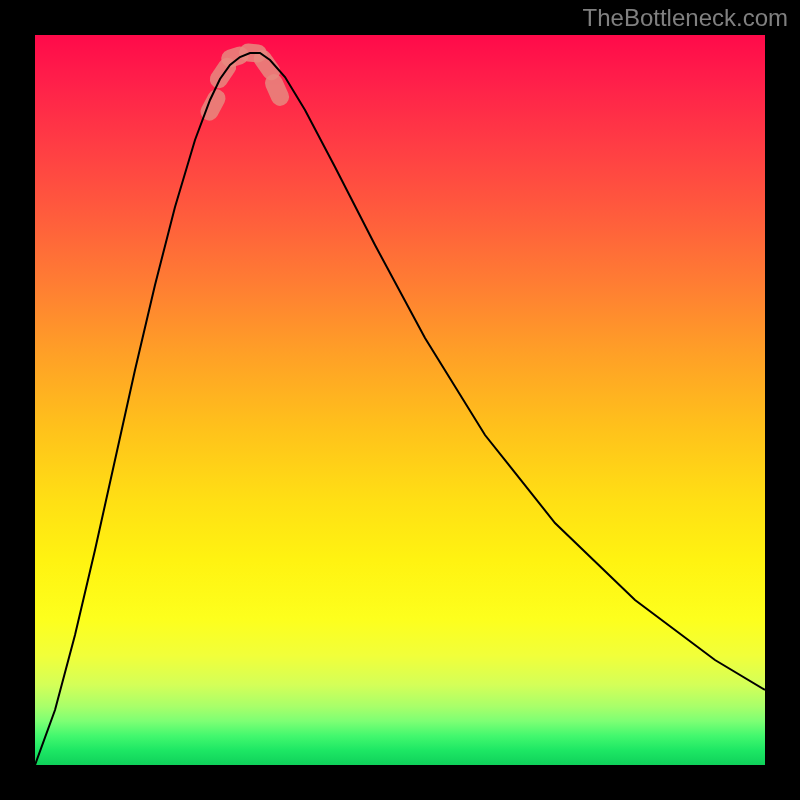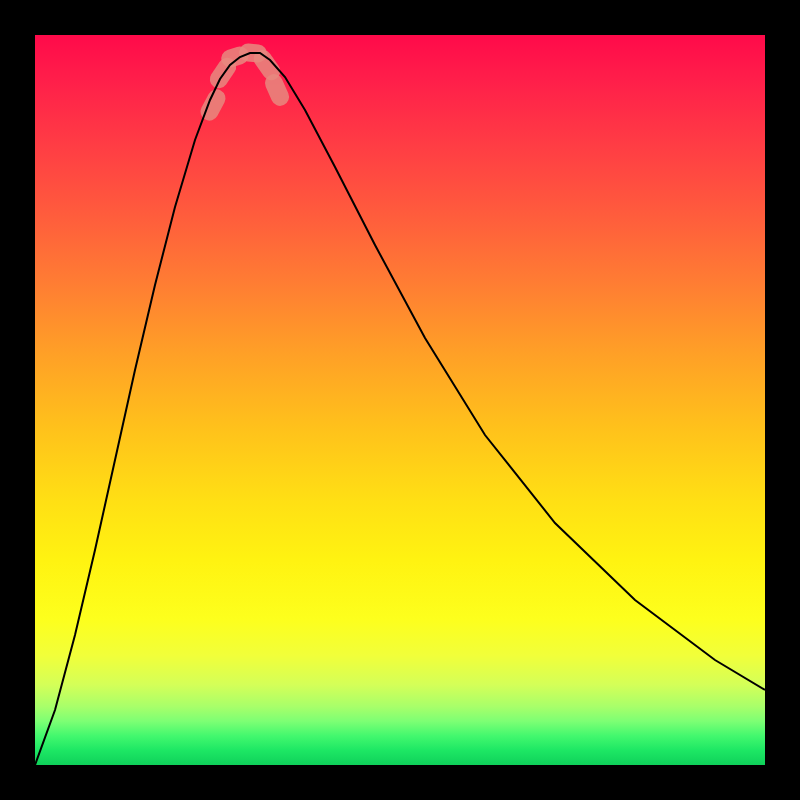--- a/index.html
+++ b/index.html
@@ -82,13 +82,14 @@
           <rect x="-9" y="-16.5" width="18" height="33" rx="9" ry="9" fill="#e8887f" fill-opacity="0.85" transform="translate(178,70) rotate(28)"></rect>
           <rect x="-9" y="-16.5" width="18" height="33" rx="9" ry="9" fill="#e8887f" fill-opacity="0.85" transform="translate(188,38) rotate(34)"></rect>
           <rect x="-9" y="-14" width="18" height="28" rx="9" ry="9" fill="#e8887f" fill-opacity="0.85" transform="translate(200,22) rotate(72)"></rect>
           <rect x="-9" y="-14" width="18" height="28" rx="9" ry="9" fill="#e8887f" fill-opacity="0.85" transform="translate(218,18) rotate(95)"></rect>
           <rect x="-9" y="-16.5" width="18" height="33" rx="9" ry="9" fill="#e8887f" fill-opacity="0.85" transform="translate(232,30) rotate(145)"></rect>
           <rect x="-9" y="-16.5" width="18" height="33" rx="9" ry="9" fill="#e8887f" fill-opacity="0.85" transform="translate(242,55) rotate(156)"></rect>
         </g>
       <path id="curve-path" fill="none" stroke="#000000" stroke-width="2" d="M0 730 L20 675 L40 600 L60 515 L80 425 L100 335 L120 250 L140 172 L160 105 L175 65 L185 44 L195 30 L205 22 L215 18 L225 18 L235 25 L250 42 L270 75 L300 132 L340 210 L390 303 L450 400 L520 488 L600 565 L680 625 L730 655"></path>
     </svg>
   </div>
+  <div class="watermark">TheBottleneck.com</div>
 </div>
 
 </body></html>

